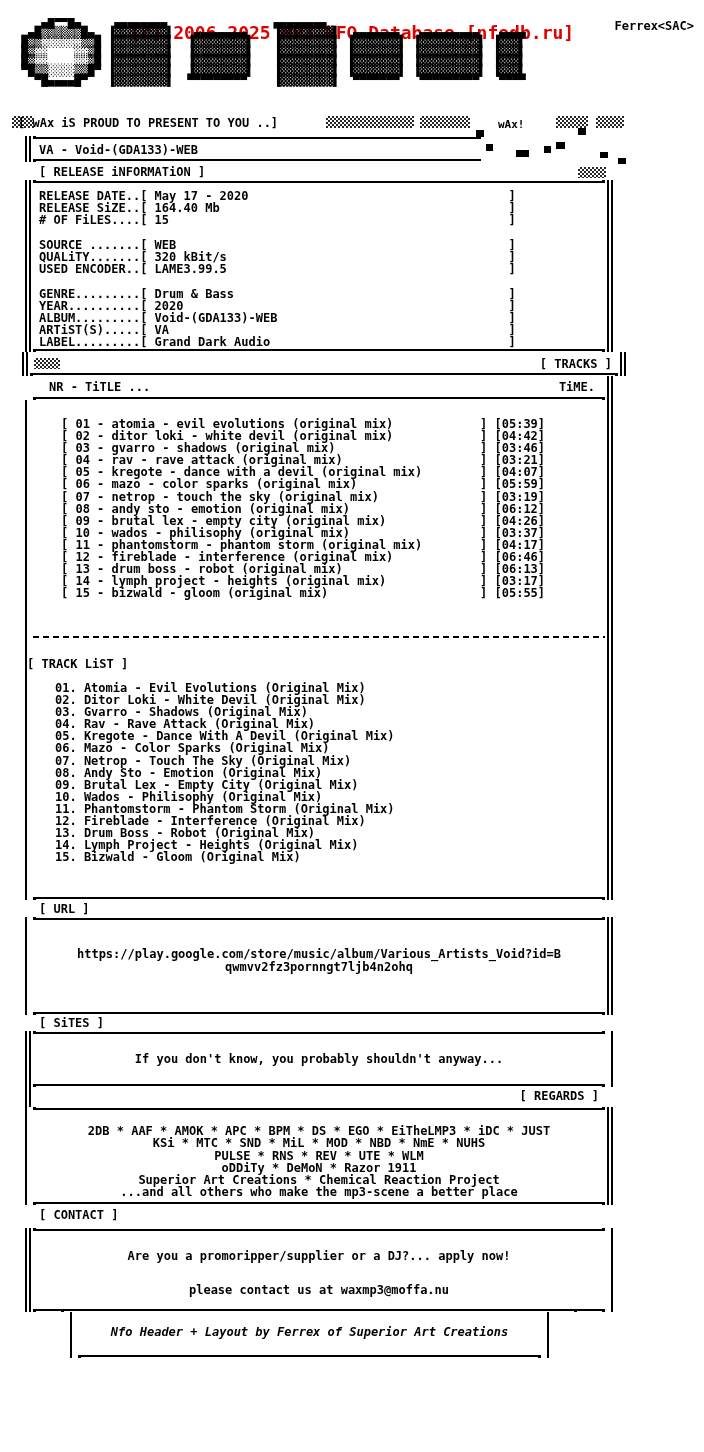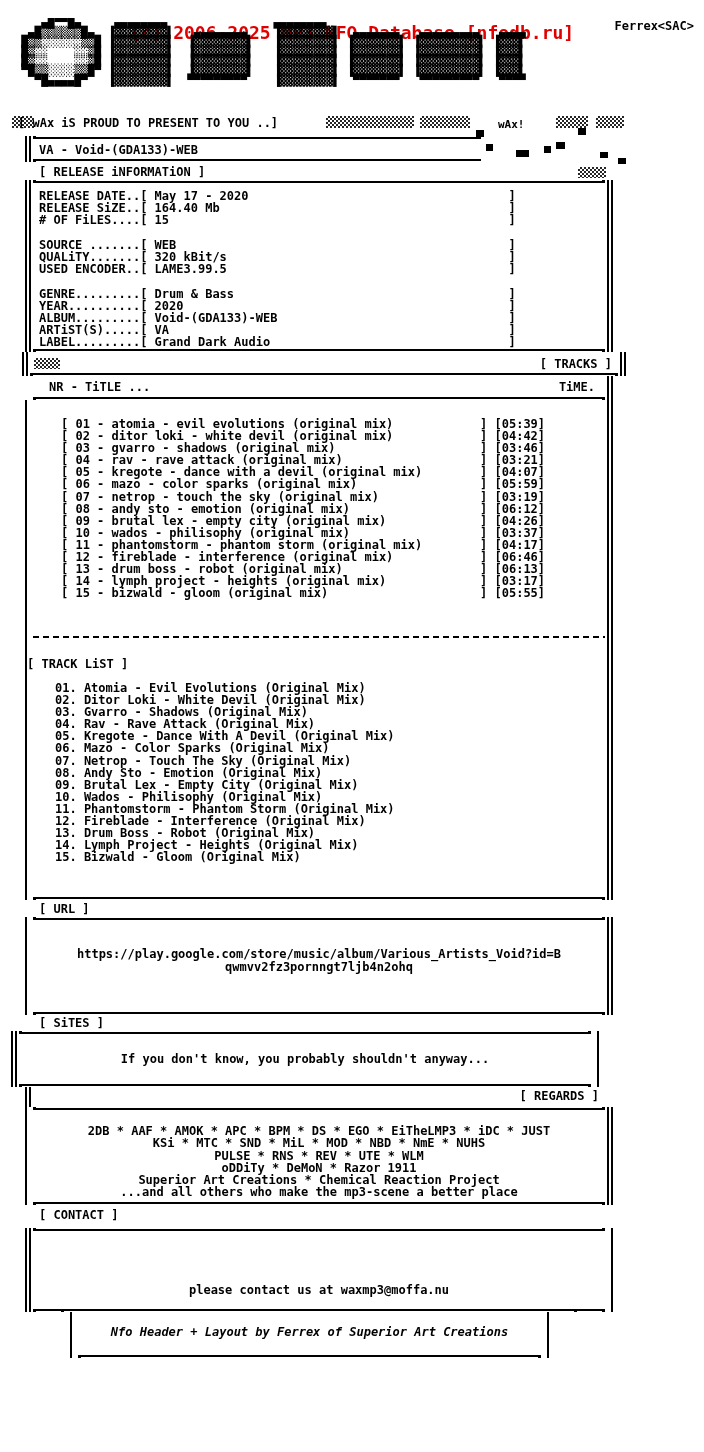--- a/index.html
+++ b/index.html
@@ -242,21 +242,21 @@
     <div class="tick" style="left:8px;top:0px;"></div>
       <div class="tick" style="right:8px;top:0px;"></div>
     <div class="cen" style="top:31px;">https://play.google.com/store/music/album/Various_Artists_Void?id=B</div>
     <div class="cen" style="top:44px;">qwmvv2fz3pornngt7ljb4n2ohq</div>
     <div class="rule" style="left:8px;bottom:1px;right:8px;"></div>
     <div class="tick" style="left:8px;bottom:0px;"></div>
       <div class="tick" style="right:8px;bottom:0px;"></div>
   </div>
 
   <div class="sectlabel" style="left:39px;top:1017px;">[ SiTES ]</div>
-  <div class="box" style="left:11px;top:1031px;width:588px;height:56px;">
+  <div class="box" style="left:25px;top:1031px;width:588px;height:56px;">
     <div class="edge-l"></div>
       <div class="edge-l2"></div>
     <div class="edge-r"></div>
     <div class="rule" style="left:8px;top:1px;right:8px;"></div>
     <div class="tick" style="left:8px;top:0px;"></div>
       <div class="tick" style="right:8px;top:0px;"></div>
     <div class="cen" style="top:22px;">If you don't know, you probably shouldn't anyway...</div>
     <div class="rule" style="left:8px;bottom:1px;right:8px;"></div>
     <div class="tick" style="left:8px;bottom:0px;"></div>
       <div class="tick" style="right:8px;bottom:0px;"></div>
@@ -286,20 +286,21 @@
   </div>
 
   <div class="sectlabel" style="left:39px;top:1209px;">[ CONTACT ]</div>
   <div class="box" style="left:25px;top:1228px;width:588px;height:84px;">
     <div class="edge-l"></div>
       <div class="edge-l2"></div>
     <div class="edge-r"></div>
     <div class="rule" style="left:8px;top:1px;right:8px;"></div>
     <div class="tick" style="left:8px;top:0px;"></div>
       <div class="tick" style="right:8px;top:0px;"></div>
+    <div class="cen" style="top:22px;">Are you a promoripper/supplier or a DJ?... apply now!</div>
     <div class="cen" style="top:56px;">please contact us at waxmp3@moffa.nu</div>
     <div class="rule" style="left:8px;bottom:1px;right:8px;"></div>
     <div class="tick" style="left:8px;bottom:0px;"></div>
       <div class="tick" style="right:8px;bottom:0px;"></div>
     <div class="tick" style="left:36px;bottom:0px;"></div>
       <div class="tick" style="right:36px;bottom:0px;"></div>
   </div>
 
   <div class="box" style="left:70px;top:1312px;width:479px;height:46px;font-style:italic;">
     <div class="edge-l"></div>

